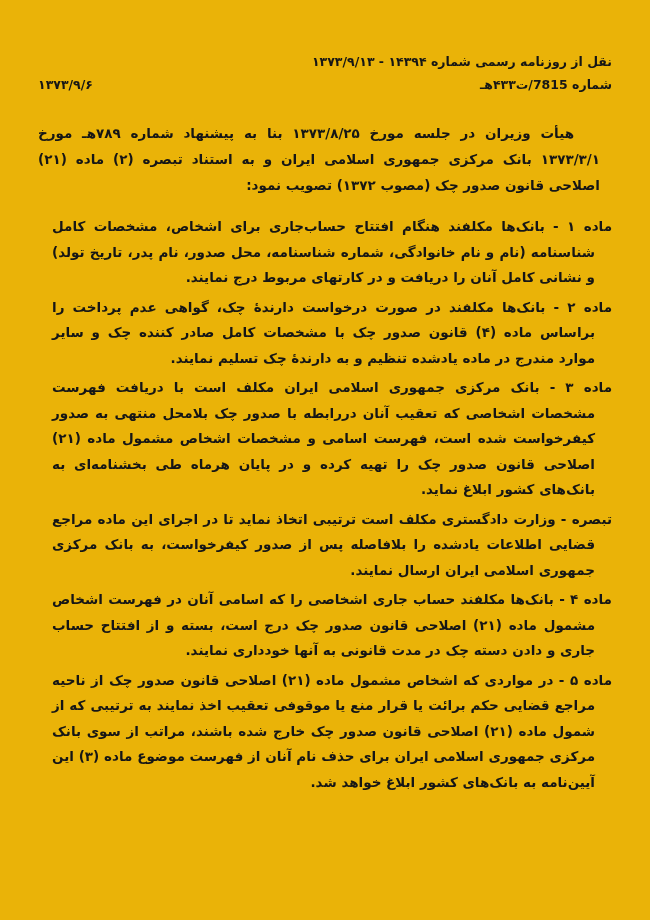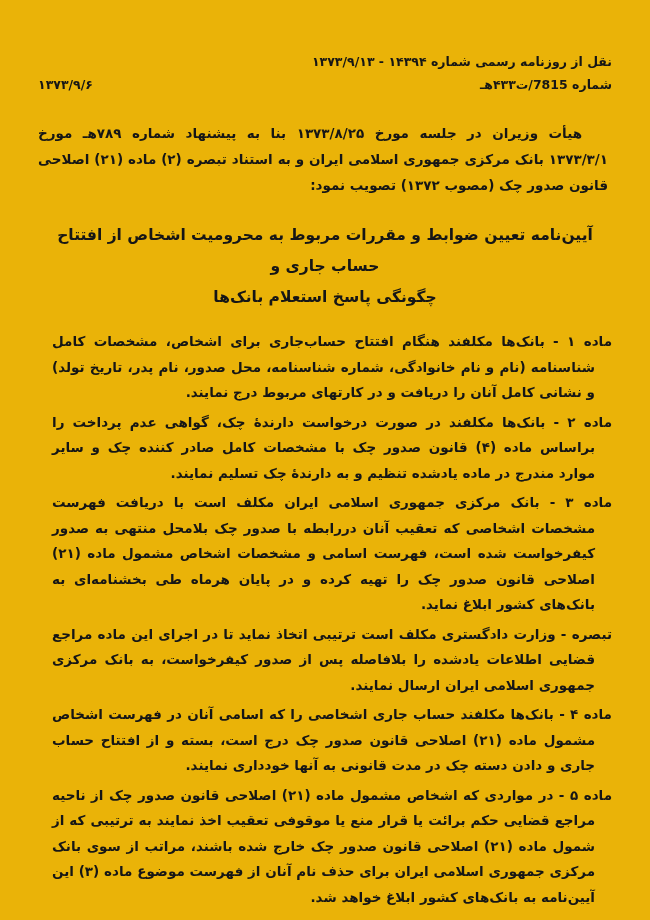--- a/index.html
+++ b/index.html
@@ -32,21 +32,21 @@
     justify-content: space-between;
     align-items: baseline;
   }
   .ministry {
     text-decoration: underline;
     text-underline-offset: 5px;
     text-decoration-thickness: 1.5px;
   }
   
   .intro {
-    margin: 24px 4px 0 0;
+    margin: 24px 12px 0 0;
     font-size: 13.5px;
     line-height: 26px;
     text-align: justify;
     text-indent: 26px;
   }
   
   .doc-title {
     margin: 22px 0 0 0;
     font-size: 15.5px;
     line-height: 31px;
@@ -78,22 +78,20 @@
   <header>
     <div class="hdr-line">نقل از روزنامه رسمی شماره ۱۴۳۹۴ - ۱۳۷۳/۹/۱۳</div>
     <div class="hdr-row">
       <span class="hdr-line">شماره 7815/ت۴۳۳هـ</span>
       <span class="hdr-line">۱۳۷۳/۹/۶</span>
     </div>
   </header>
 
   <p class="intro">هیأت وزیران در جلسه مورخ ۱۳۷۳/۸/۲۵ بنا به پیشنهاد شماره ۷۸۹هـ مورخ ۱۳۷۳/۳/۱ بانک مرکزی جمهوری اسلامی ایران و به استناد تبصره (۲) ماده (۲۱) اصلاحی قانون صدور چک (مصوب ۱۳۷۲) تصویب نمود:</p>
 
-  <h1 class="doc-title">آیین‌نامه تعیین ضوابط و مقررات مربوط به محرومیت اشخاص از افتتاح حساب جاری و
-چگونگی پاسخ استعلام بانک‌ها</h1>
 
   <div class="articles">
 
     <p class="article">
       <span class="label">ماده ۱ -</span>
       <span class="text">بانک‌ها مکلفند هنگام افتتاح حساب‌جاری برای اشخاص، مشخصات کامل شناسنامه (نام و نام خانوادگی، شماره شناسنامه، محل صدور، نام پدر، تاریخ تولد) و نشانی کامل آنان را دریافت و در کارتهای مربوط درج نمایند.</span>
     </p>
 
     <p class="article">
       <span class="label">ماده ۲ -</span>

